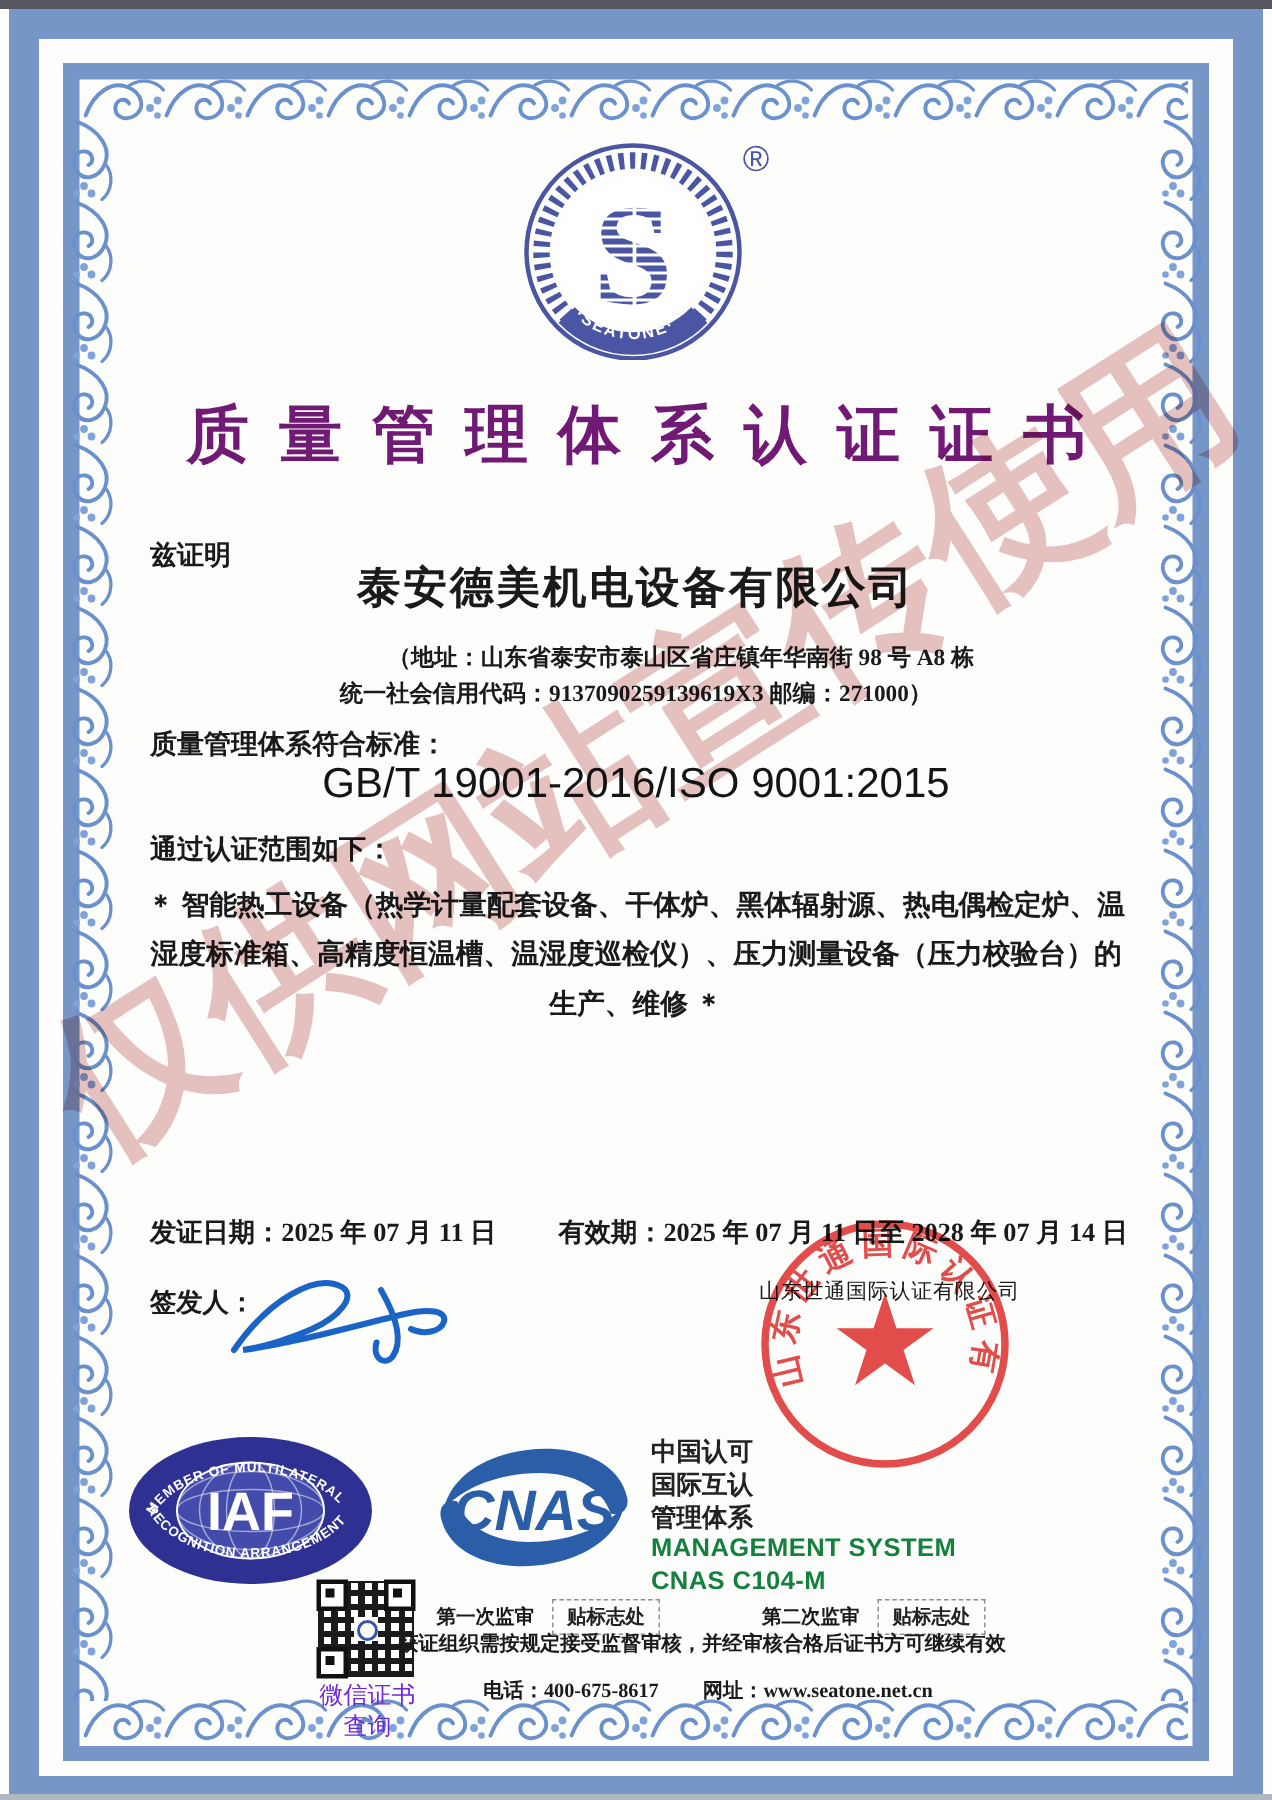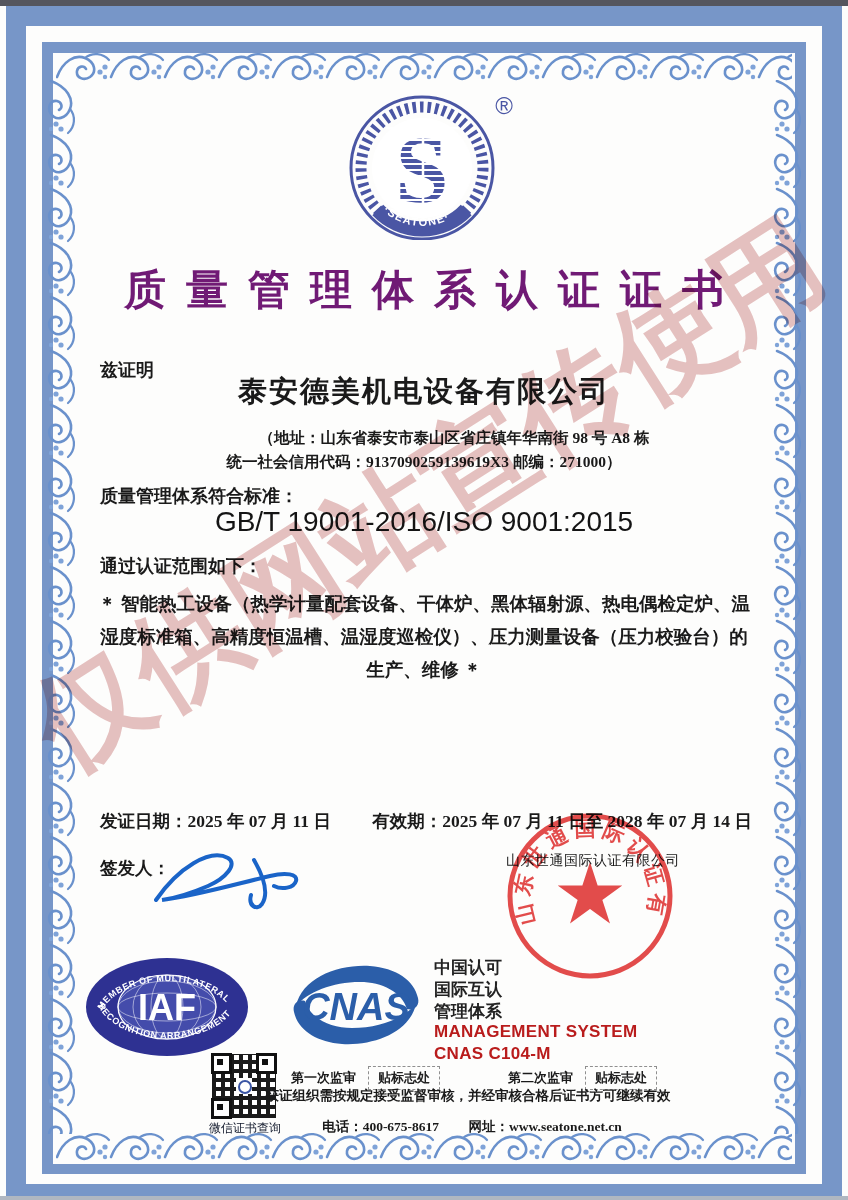--- a/index.html
+++ b/index.html
@@ -40,30 +40,30 @@
   .legal{top:720px;left:100px;width:652px;font-size:15.5px;font-weight:600;line-height:26.5px;text-align:justify;}
   .issue-date{top:809px;left:100px;font-size:17.5px;font-weight:700;}
   .validity{top:809px;right:96px;font-size:17.5px;font-weight:700;}
   .signer-label{top:856px;left:100px;font-size:17.5px;font-weight:600;}
   .signature{left:150px;top:838px;width:200px;height:75px;}
   .issuer-name{top:852px;left:506px;font-size:14px;font-weight:500;letter-spacing:0.5px;}
   .stamp{left:502px;top:806px;width:176px;height:176px;z-index:20;mix-blend-mode:multiply;opacity:0.92;}
   .iaf-logo{left:84px;top:956px;width:166px;height:102px;}
   .cnas-logo{left:288px;top:956px;width:136px;height:98px;}
   .acc-cn{left:434px;font-size:17px;font-weight:600;font-family:"Liberation Sans",sans-serif;color:#222;}
-  .acc-en{left:434px;font-size:17px;font-weight:800;font-family:"Liberation Sans",sans-serif;color:#b91c1c;letter-spacing:0.3px;}
+  .acc-en{left:434px;font-size:17px;font-weight:800;font-family:"Liberation Sans",sans-serif;color:#15803d;letter-spacing:0.3px;}
   .qr{left:212px;top:1054px;width:64px;height:64px;
       background:repeating-linear-gradient(90deg,#1b1b1b 0 4px,transparent 4px 9px),
                  repeating-linear-gradient(0deg,#1b1b1b 0 4px,#fff 4px 9px);}
   .qr-eye{position:absolute;width:15px;height:15px;border:3px solid #111;background:#fff;}
   .qr-eye .core{position:absolute;left:3px;top:3px;width:6px;height:6px;background:#111;}
   .qr-eye.tl{left:-1px;top:-1px;} .qr-eye.tr{right:-1px;top:-1px;} .qr-eye.bl{left:-1px;bottom:-1px;}
   .qr-center{position:absolute;left:24px;top:24px;width:16px;height:16px;background:#fff;}
   .qr-center .dot{position:absolute;left:2px;top:2px;width:10px;height:10px;border:2px solid #3a55a4;border-radius:50%;background:#fff;}
-  .qr-caption{left:206px;top:1120px;width:78px;text-align:center;font-size:12px;color:#0f172a;
+  .qr-caption{left:206px;top:1120px;width:78px;text-align:center;font-size:16px;color:#6d28d9;
               font-family:"Liberation Sans",sans-serif;}
   .audit-row{top:1066px;left:474px;transform:translateX(-50%);display:flex;align-items:center;gap:12px;white-space:nowrap;}
   .audit-label{font-size:13px;font-weight:700;}
   .audit-label.second{margin-left:56px;}
   .sticker-box{border:1.5px dashed #8f8f8f;padding:2px 9px;font-size:13px;font-weight:600;color:#222;}
   .f-notice{top:1087px;left:468px;transform:translateX(-50%);white-space:nowrap;font-size:13.5px;font-weight:600;}
   .f-address{top:1103px;left:470px;transform:translateX(-50%);white-space:nowrap;font-size:13.5px;font-weight:600;}
   .f-phone{top:1118px;left:472px;transform:translateX(-50%);white-space:nowrap;font-size:13.5px;font-weight:600;}
   .f-phone .web{margin-left:26px;}
   .seatone-logo{left:330px;top:90px;width:190px;height:150px;}

